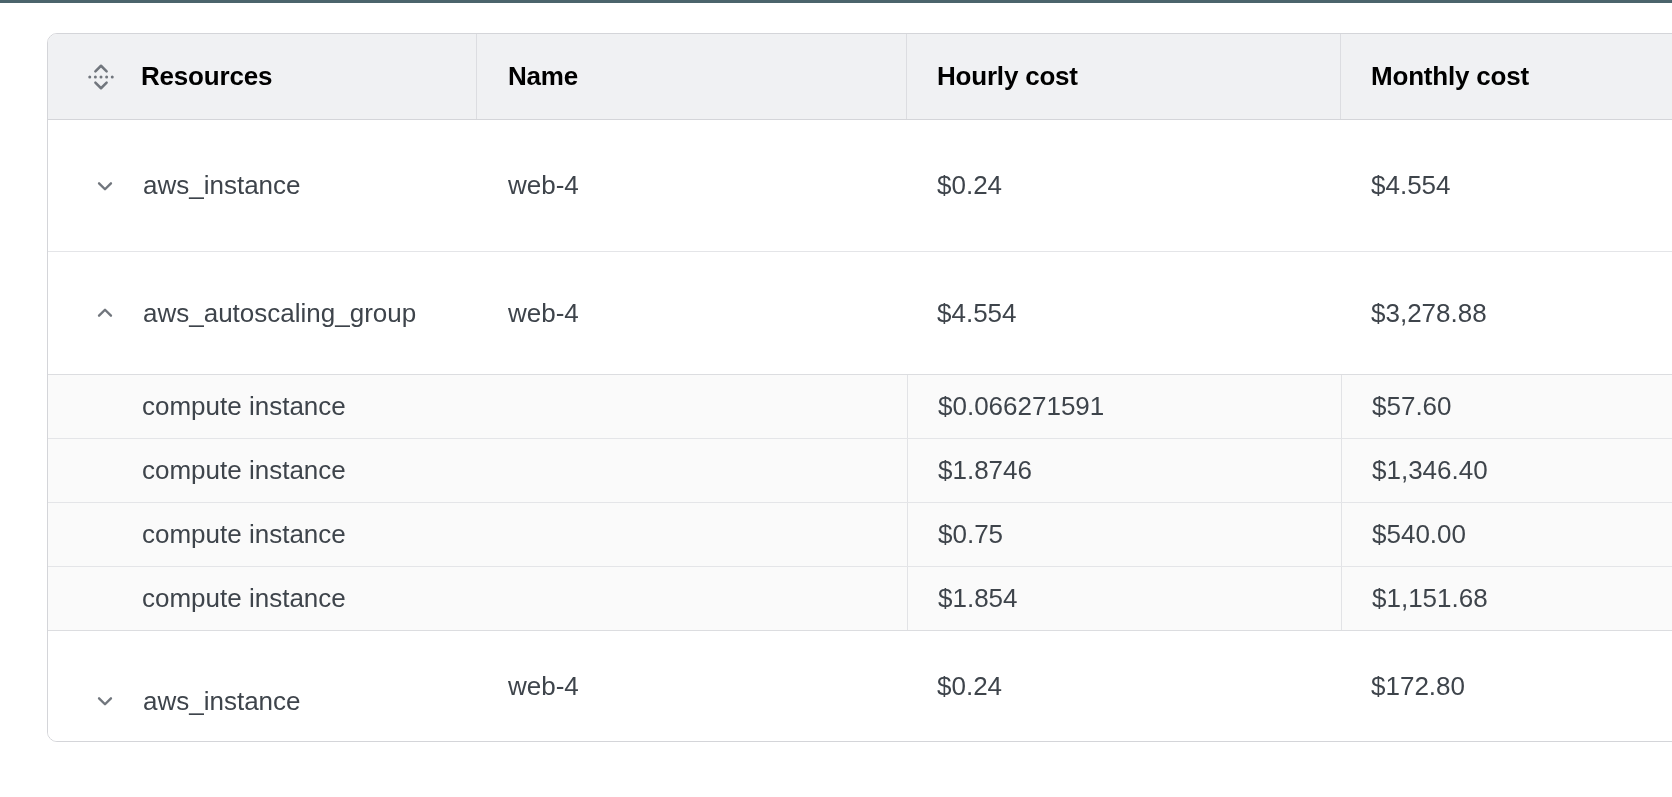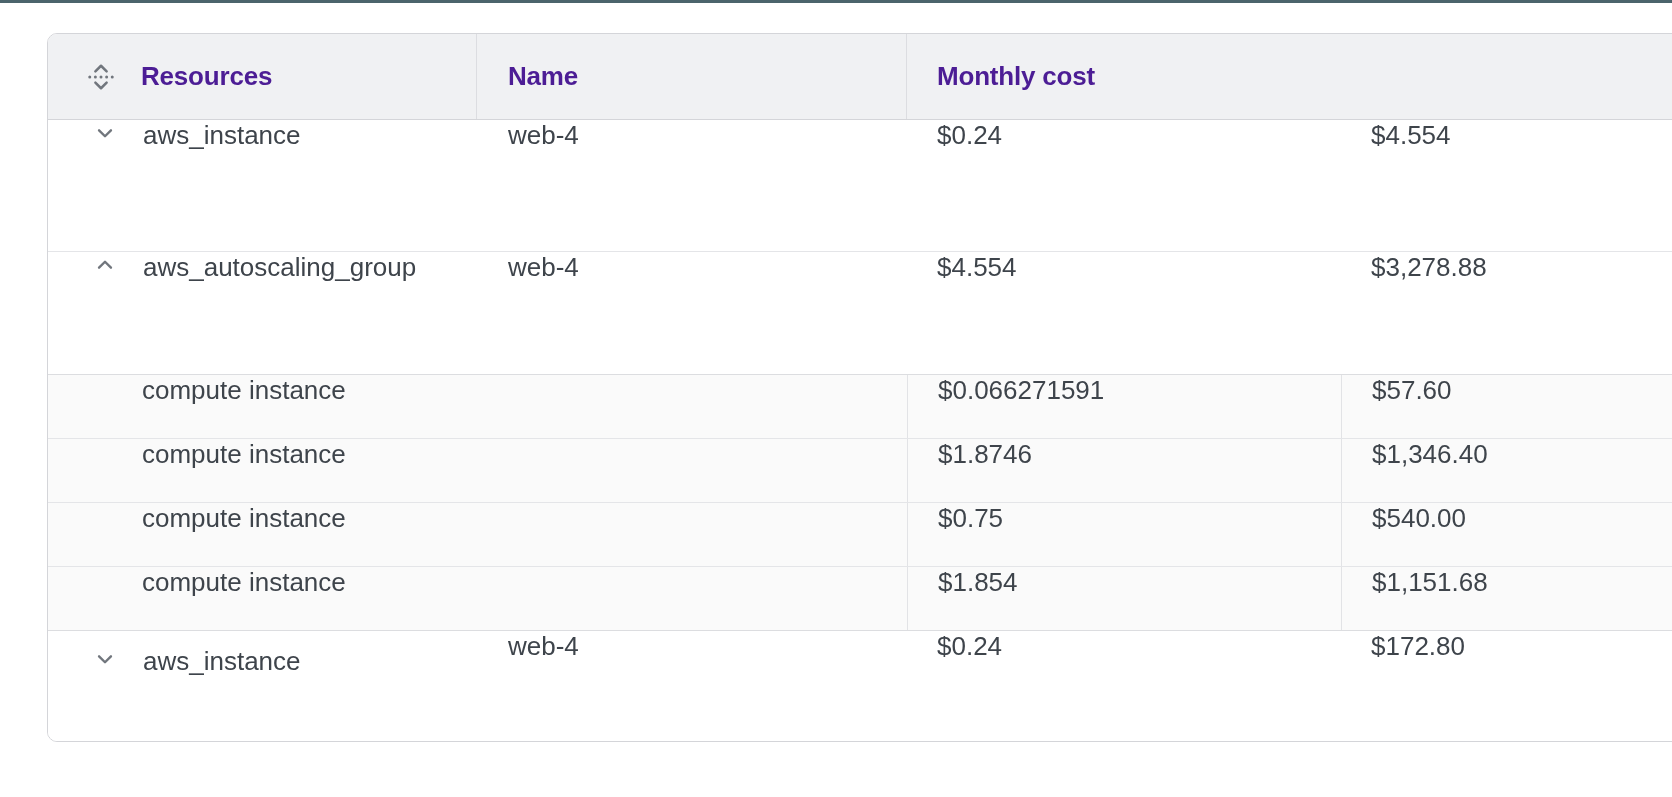--- a/index.html
+++ b/index.html
@@ -26,37 +26,37 @@
   }
   .thead {
     height:86px; flex:0 0 86px;
     display:flex;
     background:#f0f1f3;
     border-bottom:1px solid #d4d5d9;
   }
   .th {
     display:flex; align-items:center;
     font-size:26px; font-weight:bold;
-    color:#4c1d95; letter-spacing:-0.2px;
+    color:#000000; letter-spacing:-0.2px;
   }
   .th-resources { width:429px; border-right:1px solid #dcdde1; padding-left:38px; }
   .th-name     { width:430px; border-right:1px solid #dcdde1; padding-left:31px; }
   .th-hourly   { width:434px; border-right:1px solid #dcdde1; padding-left:30px; }
   .th-monthly  { flex:1; padding-left:30px; }
   .drag-icon { width:30px; height:30px; margin-right:25px; flex:0 0 30px; display:flex; align-items:center; justify-content:center; }
 
   .row { display:flex; width:100%; }
   .row-parent { background:#ffffff; }
   .row-1 { flex:0 0 132px; border-bottom:1px solid #e4e5e8; }
   .row-2 { flex:0 0 123px; border-bottom:1px solid #dcdde0; }
   .row-child { flex:0 0 64px; background:#fafafa; border-bottom:1px solid #e4e5e8; }
   .row-child-last { border-bottom:1px solid #dcdde0; }
   .row-7 { flex:1; }
 
-  .cell { display:flex; font-size:26px; color:#3e444b; }
+  .cell { display:flex; align-items:center; font-size:26px; color:#3e444b; }
   .cell-resources { width:429px; padding-left:44px; }
   .cell-name      { width:430px; padding-left:31px; }
   .cell-hourly    { width:434px; padding-left:30px; }
   .cell-monthly   { flex:1; padding-left:30px; }
 
   .row-child .cell-resources { padding-left:94px; }
   .row-child .cell-hourly  { border-left:1px solid #e2e3e6; }
   .row-child .cell-monthly { border-left:1px solid #e2e3e6; }
 
   .chevron { width:26px; height:26px; margin-right:25px; flex:0 0 26px; cursor:pointer; }
@@ -83,20 +83,23 @@
               <circle cx="16.5" cy="12" r="1.2"></circle>
               <circle cx="21" cy="12" r="1.2"></circle>
             </g>
           </svg>
         </span>
         <span>Resources</span>
       </div>
       <div class="th th-name">
         <span>Name</span>
       </div>
+      <div class="th th-hourly">
+        <span>Hourly cost</span>
+      </div>
       <div class="th th-monthly">
         <span>Monthly cost</span>
       </div>
     </div>
 
     <div class="row row-parent row-1">
       <div class="cell cell-resources">
         <span class="chevron">
           <svg viewBox="0 0 24 24" width="26" height="26" fill="none" stroke="#71767d" stroke-width="2.2" stroke-linecap="round" stroke-linejoin="round">
             <polyline points="6.5,9.5 12,15 17.5,9.5"></polyline>

